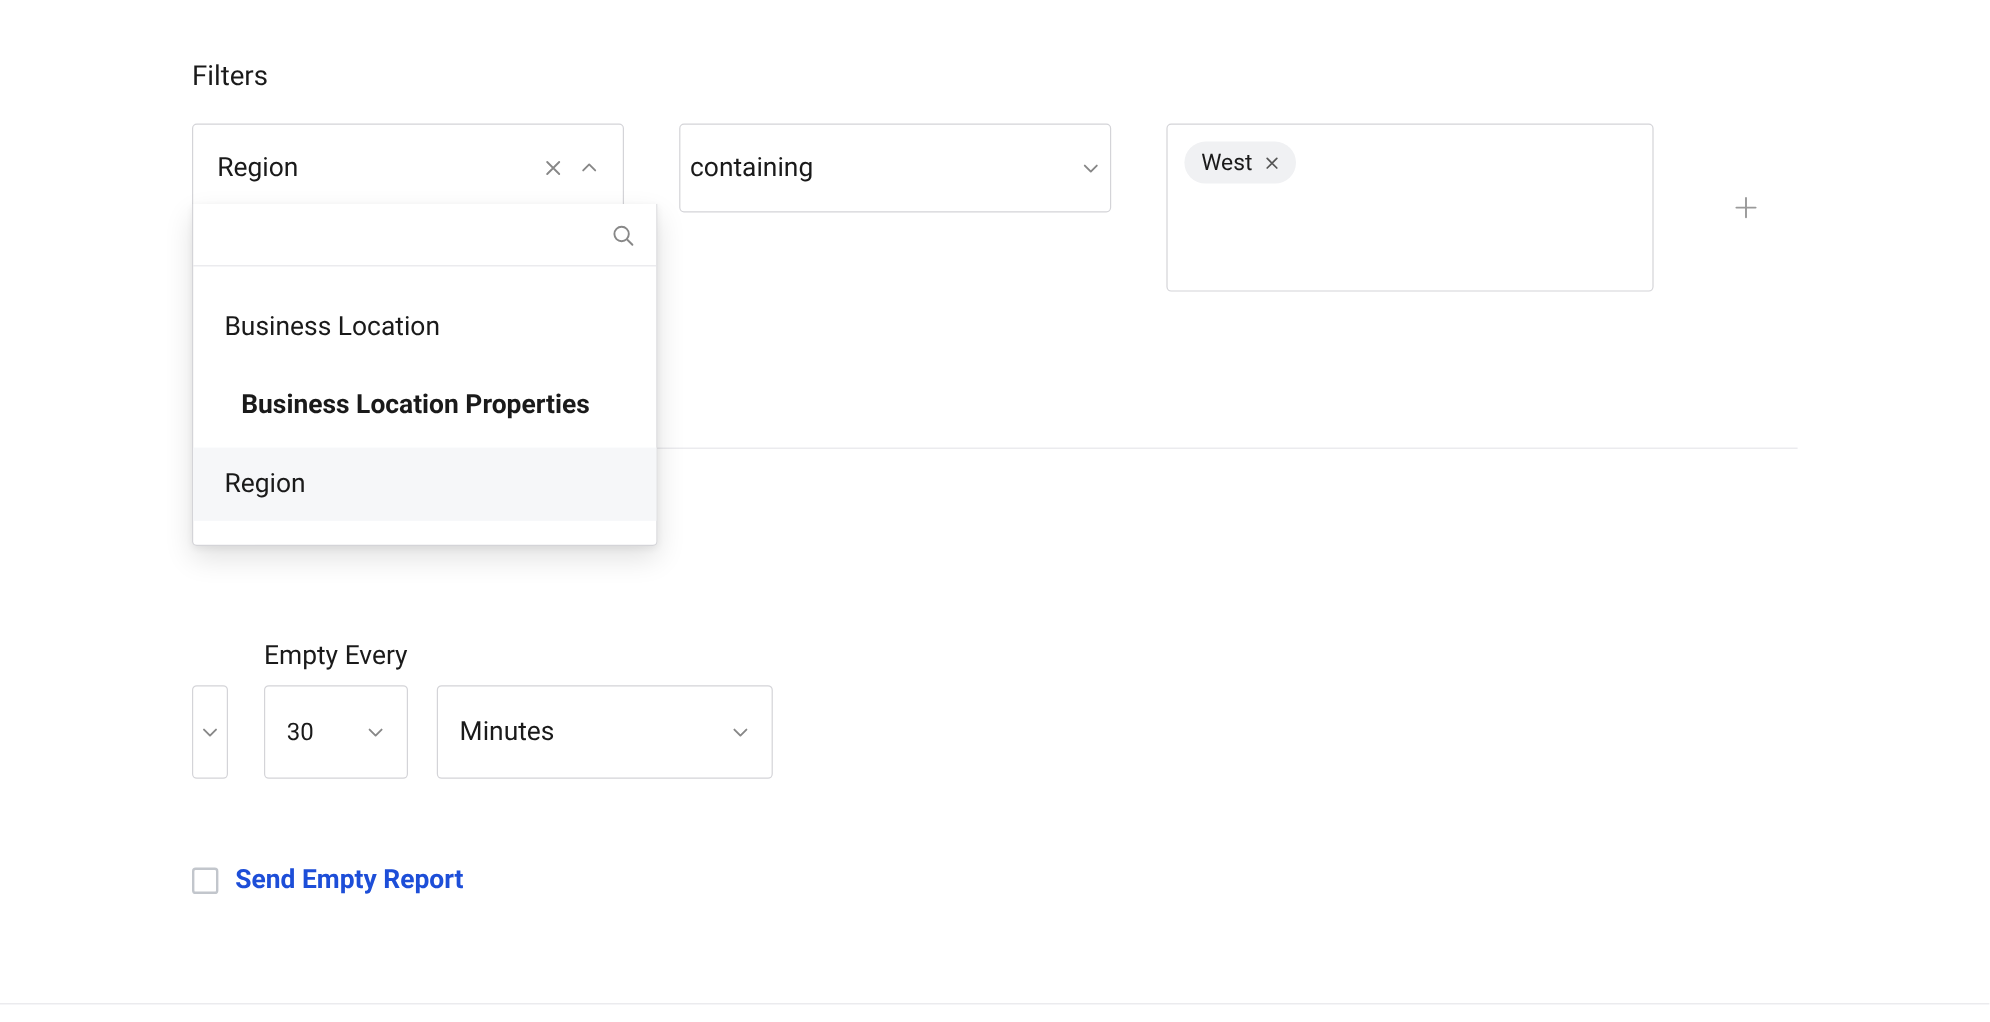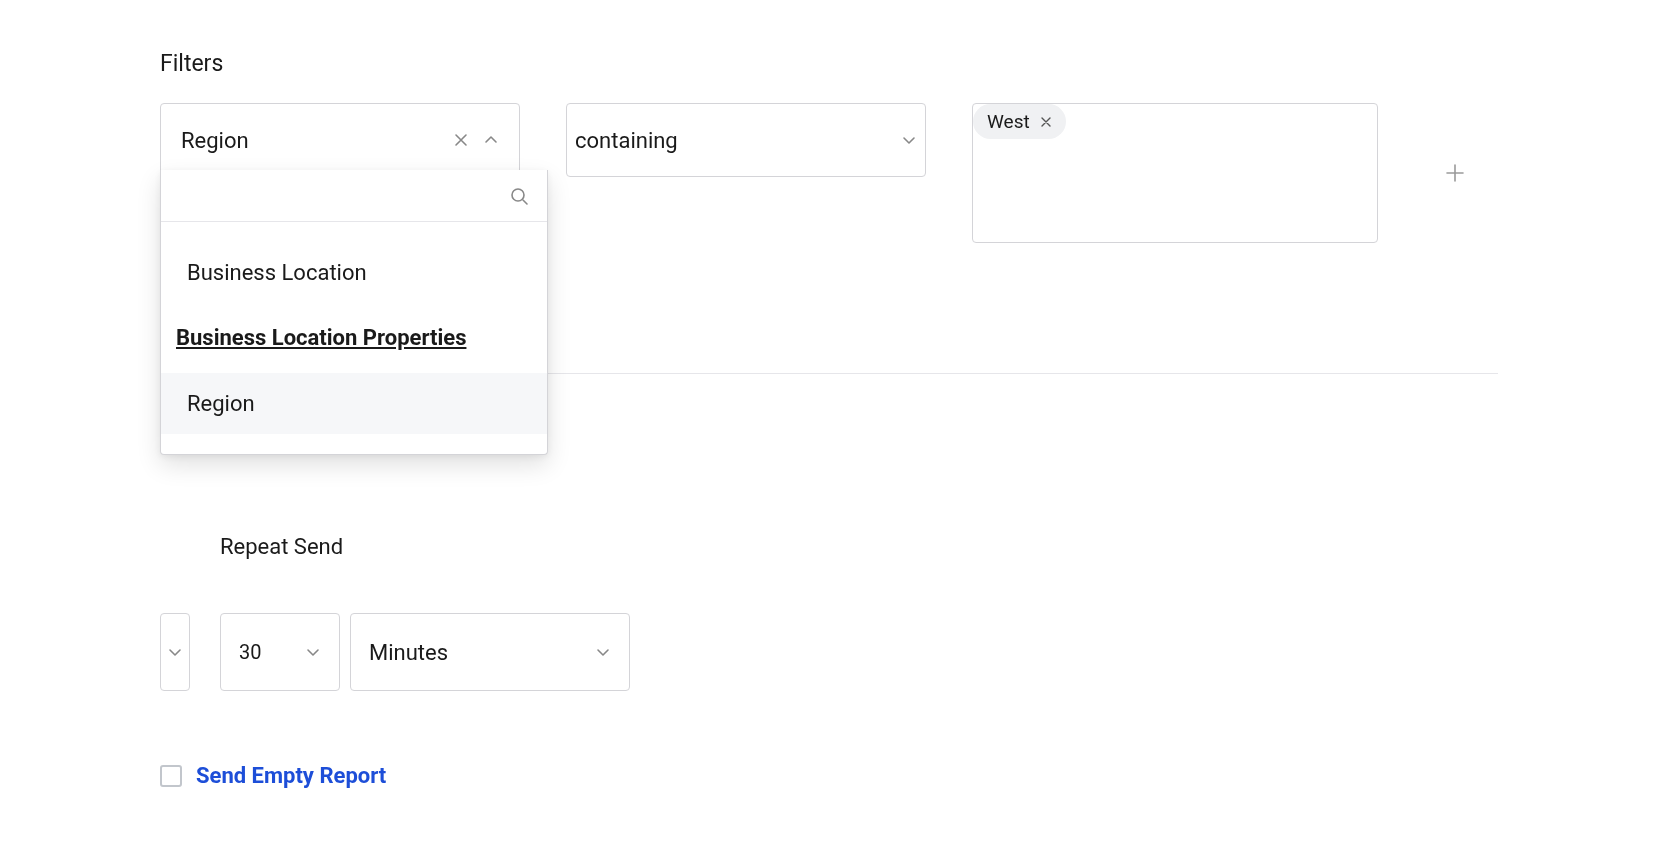--- a/index.html
+++ b/index.html
@@ -47,20 +47,21 @@
   height: 74px;
   display: flex;
   align-items: center;
   justify-content: space-between;
   padding: 0 8px;
   font-size: 22px;
 }
 .values-box {
   width: 406px;
   min-height: 140px;
+  padding: 14px;
   text-decoration: underline;
 }
 .chip {
   display: inline-flex;
   align-items: center;
   gap: 10px;
   background: #f0f1f3;
   border-radius: 18px;
   padding: 6px 14px;
   font-size: 19px;
@@ -105,37 +106,36 @@
 }
 .dropdown .search-icon { color: #888; }
 .dd-items { padding-top: 20px; }
 .dd-item {
   padding: 18px 26px;
   font-size: 22px;
   cursor: pointer;
 }
 .dd-item.highlighted { background: #f6f7f9; }
 .dd-group {
-  padding: 20px 15px;
+  padding: 20px 40px;
   font-size: 22px;
   font-weight: 700;
   line-height: 1.35;
-  text-decoration: underline;
 }
 
 
 .repeat-section {
   margin-top: 160px;
   display: flex;
   gap: 30px;
   align-items: flex-end;
 }
 .repeat-block { display: flex; flex-direction: column; gap: 12px; }
 .repeat-label { font-size: 22px; color: #1a1a1a; margin-left: 420px; }
-.repeat-controls { display: flex; gap: 10px; margin-left: 420px; margin-top: 42px; }
+.repeat-controls { display: flex; gap: 24px; margin-left: 420px; }
 .select-small {
   border: 1px solid #d4d4d8;
   border-radius: 4px;
   height: 78px;
   min-width: 120px;
   display: flex;
   align-items: center;
   justify-content: space-between;
   padding: 0 18px;
   font-size: 20px;
@@ -261,21 +261,21 @@
 
   <hr class="divider" style="margin-top:130px;">
 
   <div class="repeat-section">
     <div class="hidden-select">
       <svg width="16" height="16" viewBox="0 0 16 16">
           <path d="M3 6 L8 11 L13 6" stroke="#888" stroke-width="1.6" fill="none" stroke-linecap="round" stroke-linejoin="round"></path>
         </svg>
     </div>
     <div class="repeat-block">
-      <div class="repeat-label" style="margin-left:0;">Repeat Send</div>
+      <div class="repeat-label" style="margin-left:0;">Empty Every</div>
       <div class="repeat-controls" style="margin-left:0;">
         <div class="select-small">
           <span style="overflow:hidden; text-overflow:clip; max-width:30px;">30</span>
           <span>
             <svg width="16" height="16" viewBox="0 0 16 16">
                 <path d="M3 6 L8 11 L13 6" stroke="#888" stroke-width="1.6" fill="none" stroke-linecap="round" stroke-linejoin="round"></path>
               </svg>
           </span>
         </div>
         <div class="select-small select-wide">

